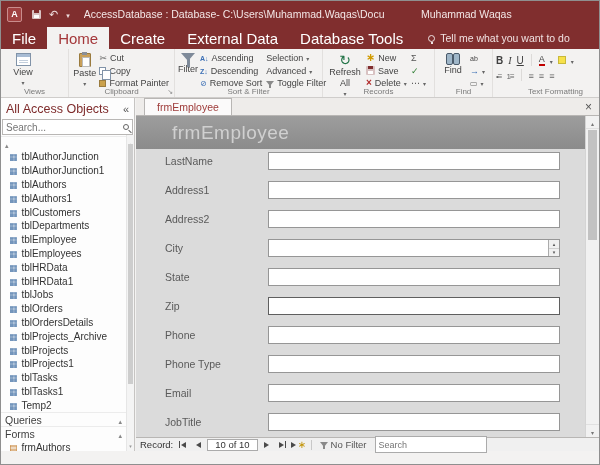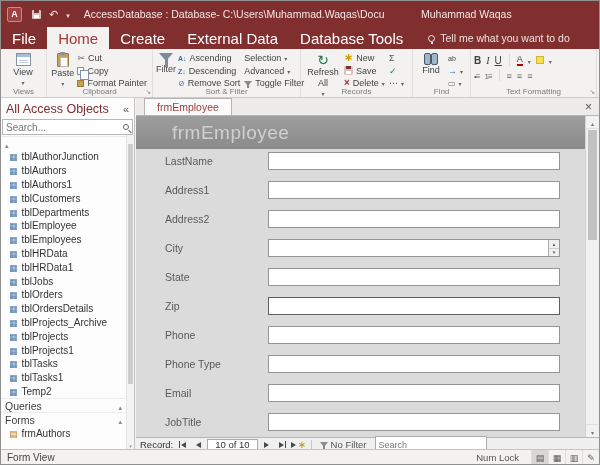--- a/index.html
+++ b/index.html
@@ -178,21 +178,21 @@
     <div class="rtab">External Data</div>
     <div class="rtab">Database Tools</div>
     <div class="tellme">
       <span class="i-bulb"></span>
       <span>Tell me what you want to do</span>
     </div>
   </div>
 
   <div class="ribbon">
 
-    <div class="grp" style="width:46px">
+    <div class="grp" style="width:68px">
       <div class="bigbtn">
         <span class="i-view"></span>
         <span>View</span>
         <span class="car"></span>
       </div>
       <span class="grp-label">Views</span>
     </div>
 
     <div class="grp" style="width:106px">
       <div class="bigbtn">
@@ -349,20 +349,24 @@
     </div>
     <div class="np-list">
       <div class="np-sec">
         <span class="chev"></span>
       </div>
       <div>
 
       <div class="np-item">
           <span class="ic-tbl"></span>
           <span>tblAuthorJunction</span>
+        </div>
+          <div class="np-item">
+          <span class="ic-tbl"></span>
+          <span>tblAuthorJunction1</span>
         </div>
           <div class="np-item">
           <span class="ic-tbl"></span>
           <span>tblAuthors</span>
         </div>
           <div class="np-item">
           <span class="ic-tbl"></span>
           <span>tblAuthors1</span>
         </div>
           <div class="np-item">
@@ -546,34 +550,14 @@
       <span class="nofilter">
         <span class="i-fun-s"></span>
         <span>No Filter</span>
       </span>
       <div class="rsearch">
         <input placeholder="Search" style="">
       </div>
     </div>
   </div>
 
-  <div class="statusbar">
-    <span>Form View</span>
-    <div class="sb-right">
-      <span class="numlock">Num Lock</span>
-      <div class="sb-views">
-        <span class="sbv active">
-            <span class="g-formview"></span>
-          </span>
-        <span class="sbv">
-            <span class="g-datasheet"></span>
-          </span>
-        <span class="sbv">
-            <span class="g-layout"></span>
-          </span>
-        <span class="sbv">
-            <span class="g-design"></span>
-          </span>
-      </div>
-    </div>
-  </div>
 
 </div>
 
 </body></html>

